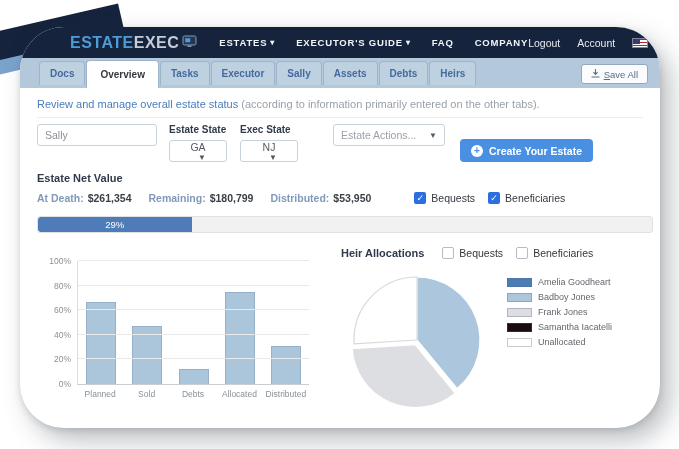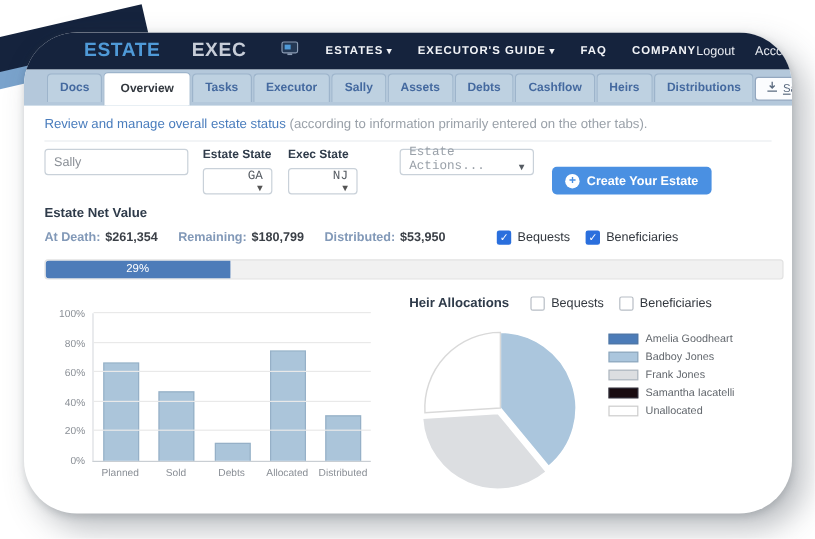--- a/index.html
+++ b/index.html
@@ -15,21 +15,21 @@
 
   
   .card { position:absolute; left:20px; top:27px; width:640px; height:401px;
     background:#fff; border-radius:44px; overflow:hidden; z-index:1;
     box-shadow:10px 12px 26px rgba(60,70,80,0.35), 0 2px 6px rgba(60,70,80,0.18); }
 
   
   .navbar { height:31px; background:#15233d; display:flex; align-items:center;
     padding:0 20px 0 50px; }
   .logo { display:flex; align-items:center; font-weight:bold; font-size:16px;
-    letter-spacing:0.5px;gap:26px; }
+    letter-spacing:0.5px; }
   .logo-estate { color:#4f9ad8; }
   .logo-exec { color:#c7cdd8; }
   .logo-monitor { margin-left:3px; display:inline-block; }
   .nav-menu { display:flex; align-items:center; margin-left:22px; gap:21px; }
   .nav-item { color:#f2f4f8; font-size:9.5px; font-weight:bold; letter-spacing:0.8px;
     display:flex; align-items:center; gap:3px; cursor:pointer; white-space:nowrap; }
   .nav-caret { font-size:8px; color:#f2f4f8; }
   .nav-right { margin-left:auto; display:flex; align-items:center; gap:17px; }
   .nav-link { color:#e8ebf1; font-size:10.5px; cursor:pointer; }
   .flag { position:relative; width:16px; height:10px; display:inline-block;
@@ -62,22 +62,22 @@
   .desc .mut { color:#9aa1a9; }
   .hr { border-top:1px solid #e9edf1; margin:7px 0 6px 0; }
 
   .form-row { display:flex; align-items:flex-start; }
   .fld { display:flex; flex-direction:column; }
   .fld-label { font-size:10px; font-weight:bold; color:#2f3b4a; margin-bottom:5px; }
   .tinput { width:120px; height:22px; border:1px solid #c9d1d9; border-radius:3px;
     font-size:10.5px; color:#8a8f96; padding:0 7px; outline:none;
     font-family:"Liberation Sans", sans-serif; }
   .sel { height:22px; border:1px solid #c9d1d9; border-radius:3px; background:#fff;
-    font-size:10.5px; color:#555b62; padding:0 7px; display:flex; align-items:flex-end;
-    justify-content:space-between; cursor:pointer;font-family:Liberation Mono, monospace; }
+    font-size:10.5px; color:#555b62; padding:0 7px; display:flex; align-items:center;
+    justify-content:space-between; cursor:pointer; }
   .sel .caret { font-size:8px; color:#555; margin-left:8px; }
   .sel.placeholder { color:#9aa1a9; }
   .w-state { width:58px;flex-direction:column; }
   .w-actions { width:112px; }
   .gap1 { margin-left:12px; } .gap2 { margin-left:13px; } .gap3 { margin-left:35px; }
   .create-btn { margin-left:15px; align-self:flex-end; height:23px; background:#4a90e2;
     border:none; border-radius:4px; color:#fff; font-size:10.5px; font-weight:bold;
     display:flex; align-items:center; gap:6px; padding:0 11px; cursor:pointer;
     font-family:"Liberation Sans", sans-serif; }
   .plus-circle { width:12px; height:12px; border-radius:50%; background:#fff;
@@ -179,23 +179,21 @@
 
     <div class="tabbar">
       <div id="tabs" style="display:flex; align-items:flex-end;">
           <div class="tab">Docs</div>
           <div class="tab active">Overview</div>
           <div class="tab">Tasks</div>
           <div class="tab">Executor</div>
           <div class="tab">Sally</div>
           <div class="tab">Assets</div>
           <div class="tab">Debts</div>
-          <div class="tab">Cashflow</div>
           <div class="tab">Heirs</div>
-          <div class="tab">Distributions</div>
         </div>
       <div class="tab-actions">
         <button class="tb-btn">
           <span class="tb-ico">
             <svg width="9" height="9" viewBox="0 0 9 9">
                 <path d="M4.5 0 v5 M2.4 3.2 L4.5 5.4 L6.6 3.2 M0.5 8 h8" stroke="#5b6b80" stroke-width="1.1" fill="none"></path>
               </svg>
           </span>
           <span class="ulfirst">Save All</span>
         </button>

